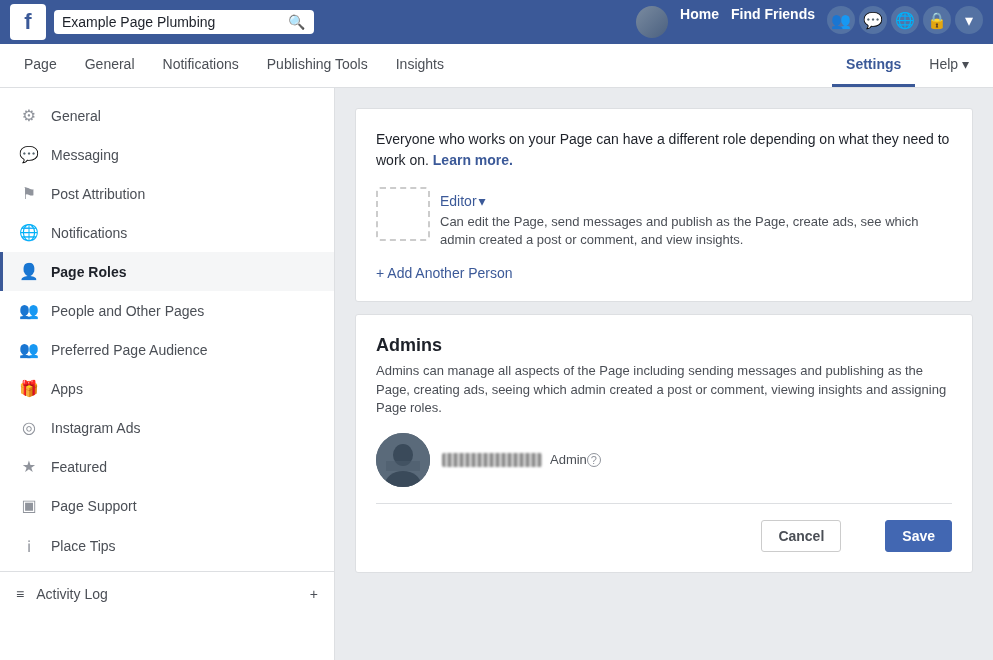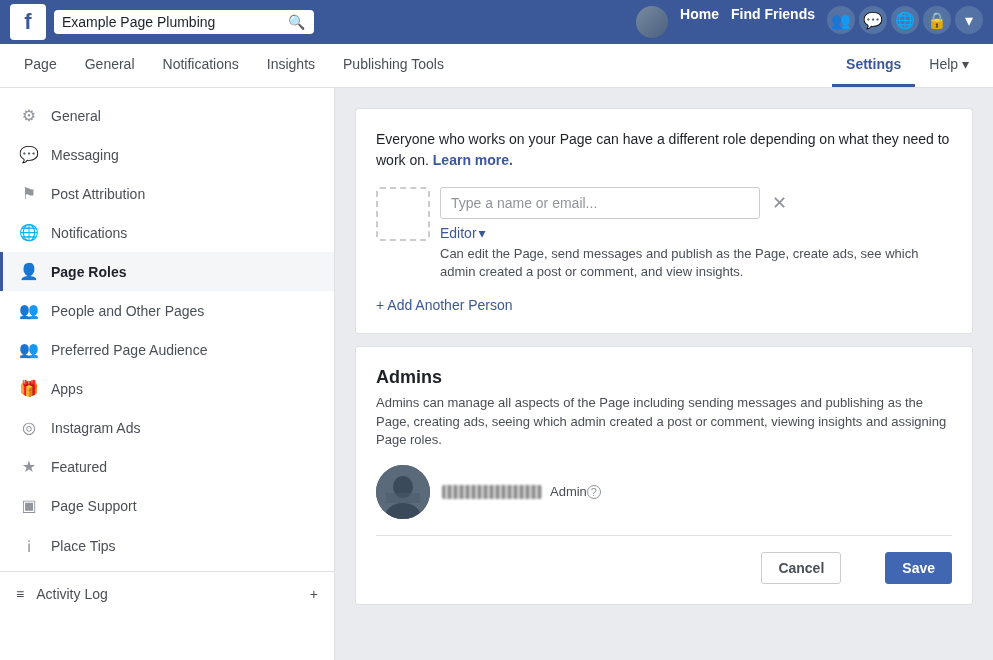--- a/index.html
+++ b/index.html
@@ -252,22 +252,22 @@
       <div class="nav-icon">🔒</div>
       <div class="nav-icon">▾</div>
     </div>
   </div>
 </nav>
 
 <nav class="sub-nav">
   <div class="sub-nav-item">Page</div>
   <div class="sub-nav-item">General</div>
   <div class="sub-nav-item">Notifications</div>
+  <div class="sub-nav-item">Publishing Tools</div>
   <div class="sub-nav-item">Insights</div>
-  <div class="sub-nav-item">Publishing Tools</div>
   <div class="sub-nav-right">
     <div class="sub-nav-item active">Settings</div>
     <div class="sub-nav-item">Help ▾</div>
   </div>
 </nav>
 
 <div class="main-layout">
 
   <aside class="sidebar">
     <div class="sidebar-item">
@@ -333,24 +333,20 @@
     <div class="content-card">
       <p class="info-text">
         <span>Everyone who works on your Page can have a different role depending on what they need to work on.</span>
         <a class="learn-more">Learn more.</a>
       </p>
 
       
       <div class="add-person-row">
         <div class="avatar-placeholder"></div>
         <div class="form-area">
-          <div class="name-email-row">
-            <input type="text" class="name-input" placeholder="Type a name or email..." style="">
-            <span class="close-btn">✕</span>
-          </div>
           <div class="role-selector">
             <span>Editor</span>
             <span>▾</span>
           </div>
           <p class="role-description">Can edit the Page, send messages and publish as the Page, create ads, see which admin created a post or comment, and view insights.</p>
         </div>
       </div>
       <a class="add-person-link">+ Add Another Person</a>
     </div>
 

